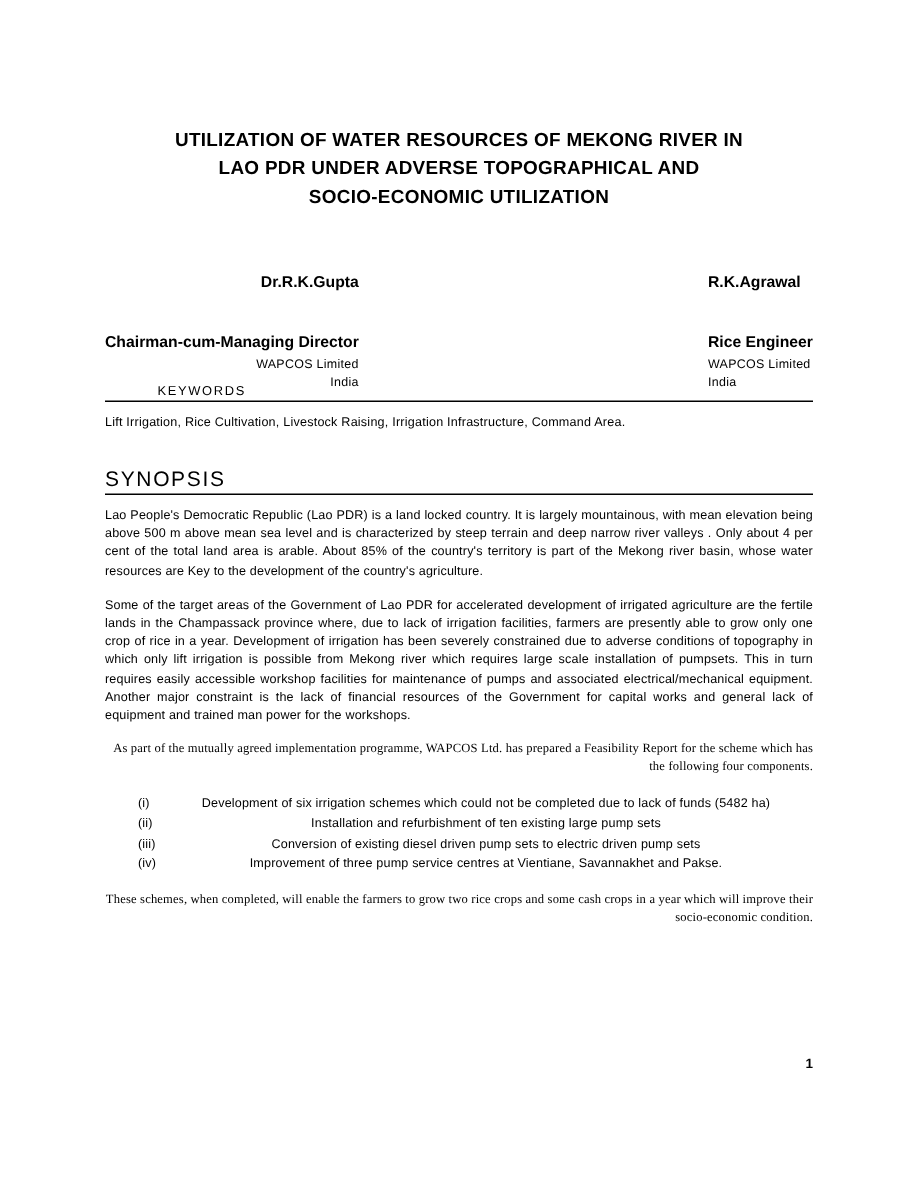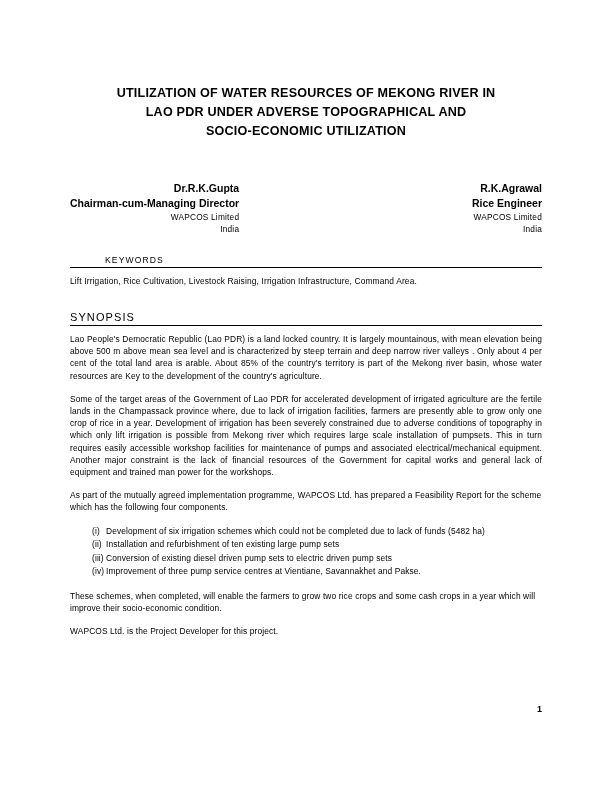--- a/index.html
+++ b/index.html
@@ -44,30 +44,31 @@
   .authors {
     position: relative;
     height: 60px;
     margin-bottom: 14px;
   }
   .author-block {
     position: absolute;
     top: 0;
   }
   .author-left { left: 0; text-align: right; }
-  .author-right { right: 0; text-align: right; }
+  .author-right { right: 0; }
   .author-name {
     font-size: 10.5px;
     font-weight: bold;
     line-height: 15px;
   }
   .author-role {
     font-size: 10.5px;
     font-weight: bold;
     line-height: 15px;
+    margin-top: 25px;
   }
   .author-org {
     font-size: 8.3px;
     line-height: 12px;
     letter-spacing: 0.2px;
   }
   .author-country {
     font-size: 8.3px;
     line-height: 12px;
     letter-spacing: 0.2px;
@@ -86,34 +87,34 @@
     margin: 0 0 7px 0;
     height: 0;
   }
   .keywords-text {
     font-size: 8.4px;
     line-height: 12px;
     letter-spacing: 0.15px;
     margin-bottom: 14px;
   }
   .synopsis-head {
-    font-size: 11px;
+    font-size: 14px;
     letter-spacing: 1.1px;
     margin-top: 24px;
     padding-bottom: 2px;
   }
 
   p.body {
     font-size: 8.4px;
     line-height: 12.2px;
     text-align: justify;
     letter-spacing: 0.12px;
     margin: 0 0 11px 0;
   }
-  p.body.nojust { text-align: left; }
+  p.body.nojust { text-align: right; font-family: Liberation Serif, serif; }
 
   ol.components {
     list-style: none;
     margin: 0 0 11px 0;
     padding: 0;
   }
   ol.components li {
     font-size: 8.4px;
     line-height: 13.5px;
     letter-spacing: 0.12px;
@@ -122,20 +123,21 @@
   }
   ol.components li .marker {
     display: inline-block;
     width: 36px;
     flex: 0 0 36px;
     padding-left: 22px;
     box-sizing: border-box;
   }
   ol.components li .itemtext {
     flex: 1 1 auto;
+    text-align: center;
   }
 
   .page-number {
     position: absolute;
     right: 70px;
     bottom: 78px;
     font-size: 9px;
     font-weight: bold;
   }
 </style>
@@ -190,18 +192,17 @@
         <span class="marker">(iii)</span>
         <span class="itemtext">Conversion of existing diesel driven pump sets to electric driven pump sets</span>
       </li>
       <li>
         <span class="marker">(iv)</span>
         <span class="itemtext">Improvement of three pump service centres at Vientiane, Savannakhet and Pakse.</span>
       </li>
     </ol>
 
     <p class="body nojust">These schemes, when completed, will enable the farmers to grow two rice crops and some cash crops in a year which will improve their socio-economic condition.</p>
-    <p class="body nojust">WAPCOS Ltd. is the Project Developer for this project.</p>
 
   </div>
 
   <div class="page-number">1</div>
 </div>
 
 </body></html>

